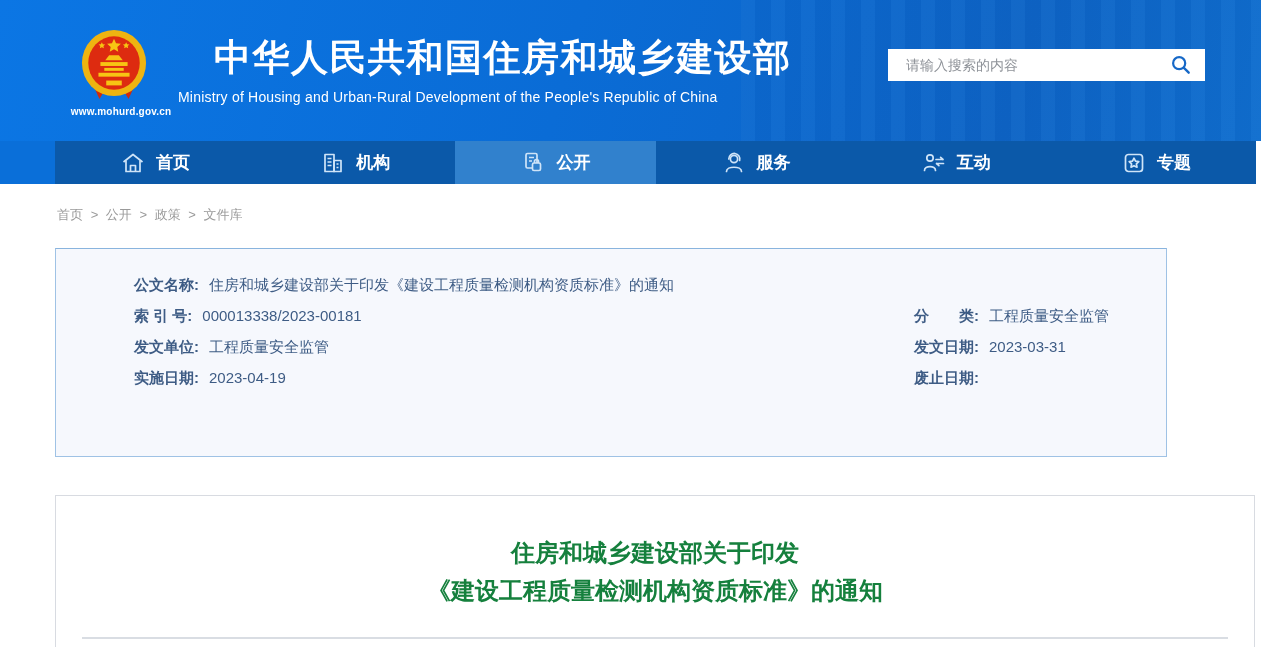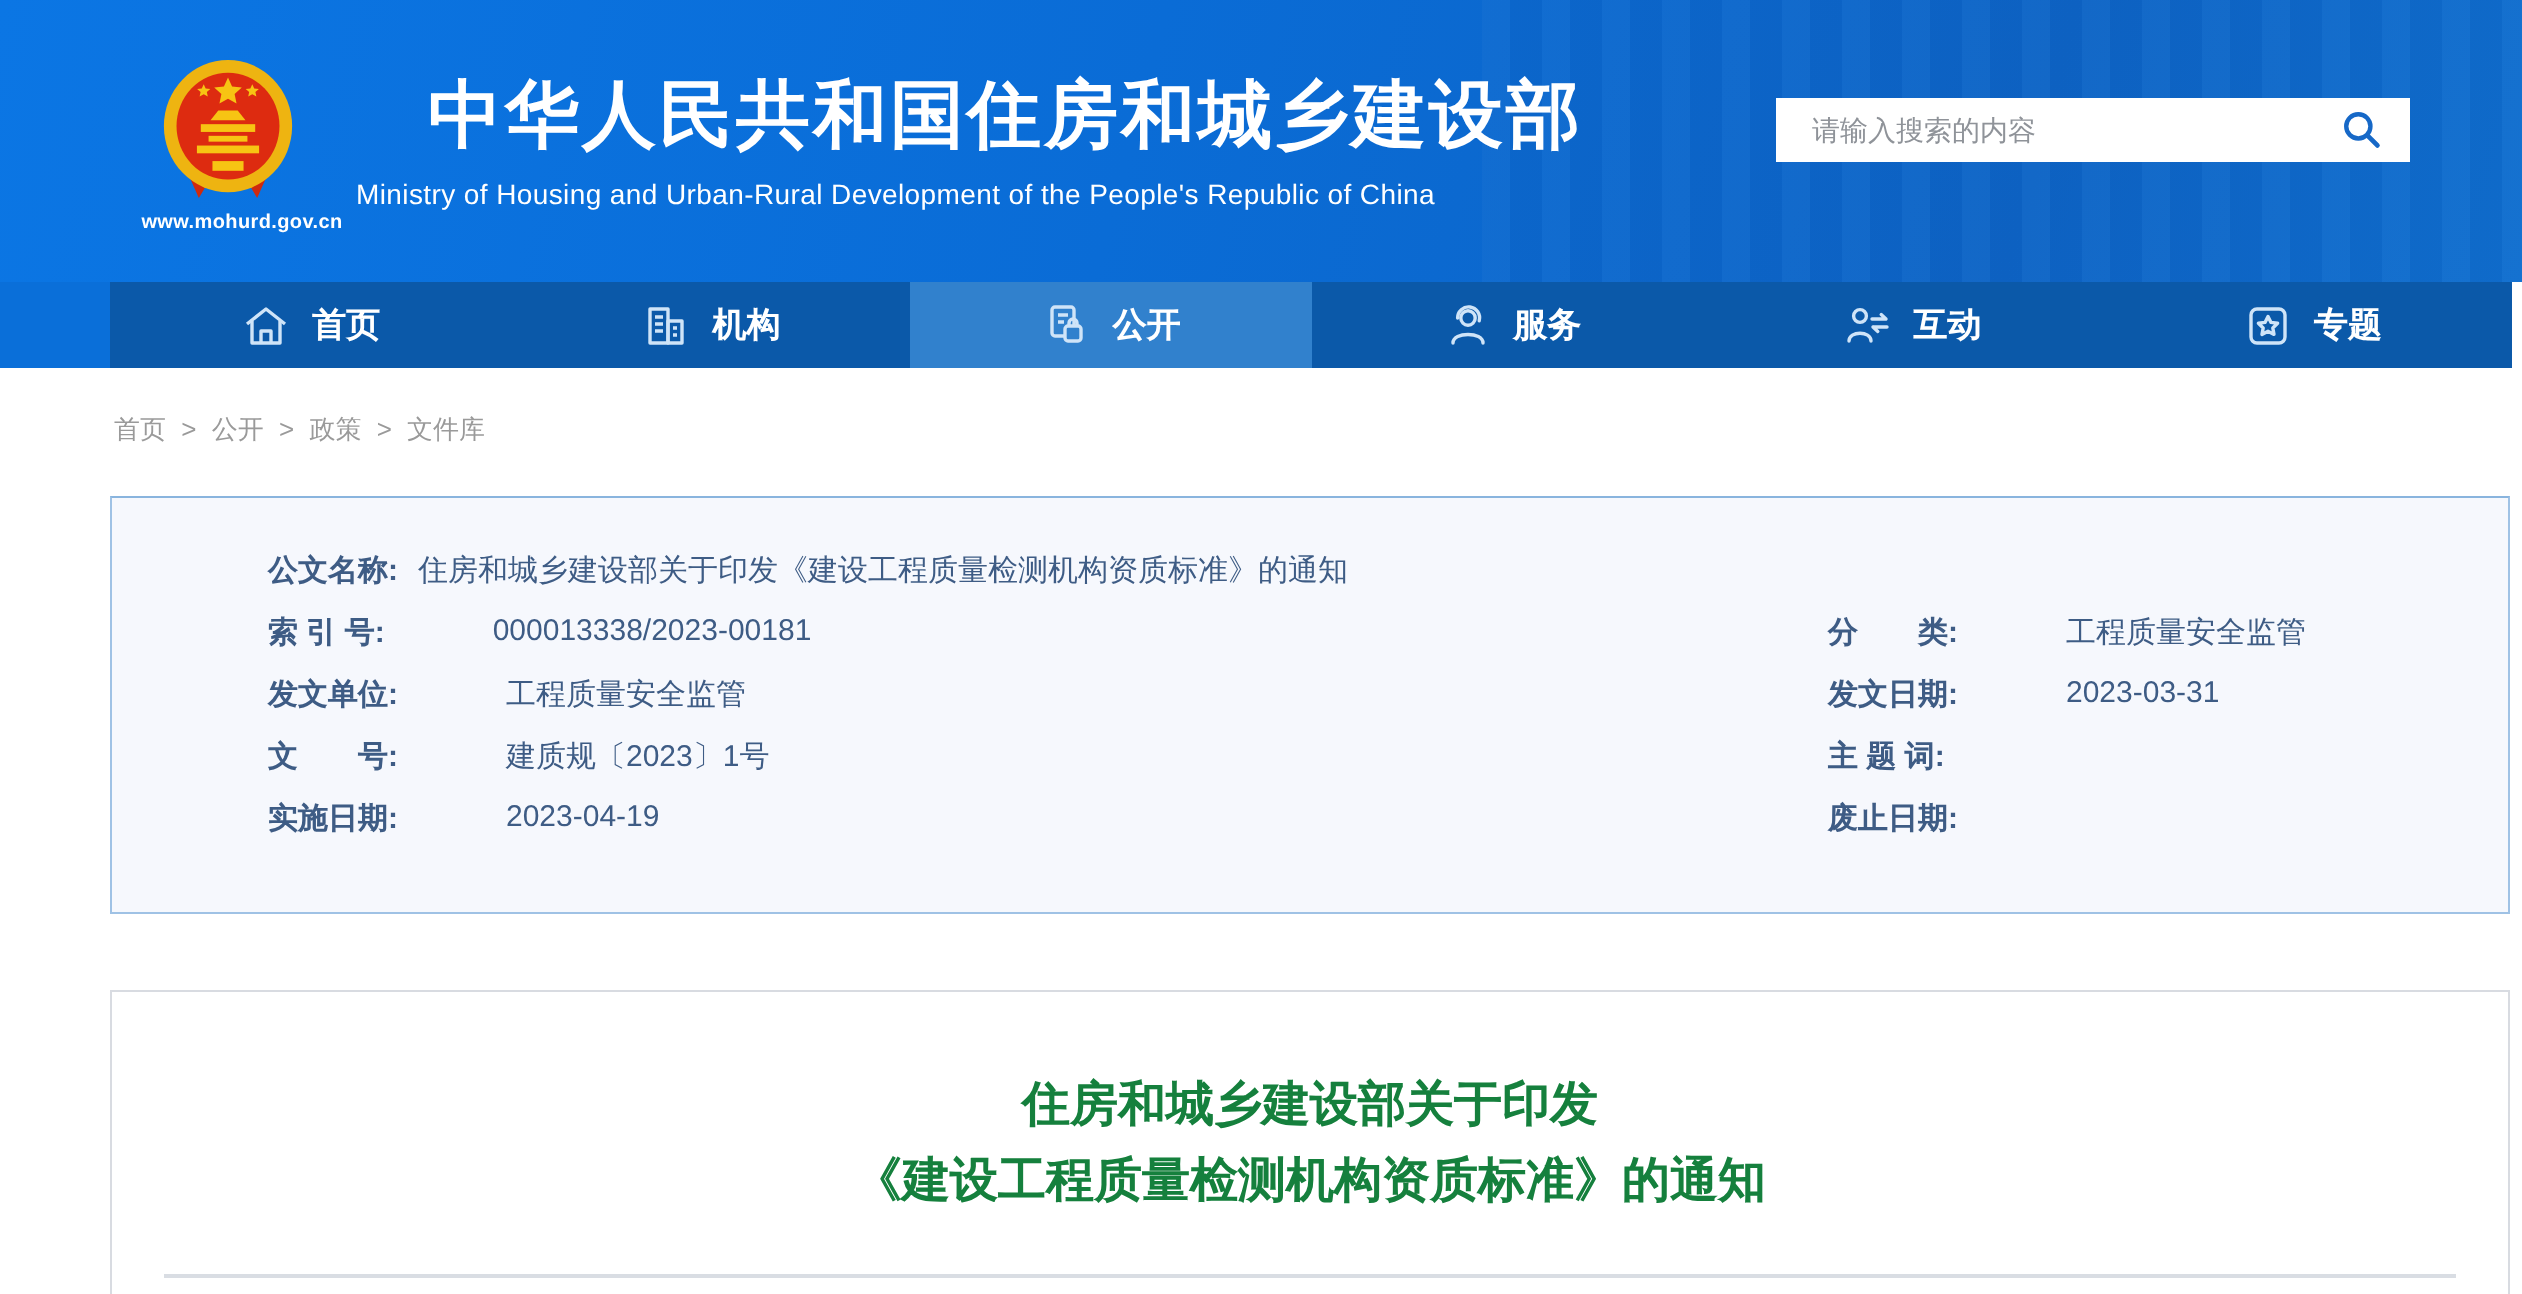--- a/index.html
+++ b/index.html
@@ -39,27 +39,27 @@
          gap:10px; color:#fff; font-size:17px; font-weight:bold; cursor:pointer; }
   .nav-item.active { background:#3181cd; }
   .nav-icon { display:flex; align-items:center; }
 
   
   .breadcrumb { position:absolute; top:206px; left:57px; font-size:13px; color:#9a9a9a; }
   .breadcrumb span { margin-right:4px; }
   .crumb { cursor:pointer; }
 
   
-  .meta-box { position:absolute; top:248px; left:55px; width:1200px; height:209px;
+  .meta-box { position:absolute; top:248px; left:55px; width:1112px; height:209px;
         background:#f6f8fd; border:1px solid #9fc2e5; border-top-color:#89b4de;
         padding:21px 0 0 78px; color:#3e5c85; font-size:15px; }
   .m-row { height:31px; display:flex; align-items:center; }
   .m-left { width:780px; display:flex; }
   .m-right { display:flex; }
-  .m-pair { display:flex;gap:44px; }
+  .m-pair { display:flex; }
   .m-label { font-weight:bold; white-space:pre; }
   .m-value { margin-left:10px; white-space:pre; }
 
   
   .article { position:absolute; top:495px; left:55px; width:1200px; height:310px;
         background:#fff; border:1px solid #d8dbe1; padding-top:38px; }
   .article-title { text-align:center; font-size:24px; font-weight:bold; color:#15803d;
         line-height:38px; }
   .article-divider { margin:27px 26px 0 26px; border:none; border-top:2px solid #d9dde3; }
 
@@ -195,30 +195,20 @@
         <span class="m-label">发文单位:</span>
         <span class="m-value">工程质量安全监管</span>
       </div>
       <div class="m-right m-pair">
         <span class="m-label">发文日期:</span>
         <span class="m-value">2023-03-31</span>
       </div>
     </div>
     <div class="m-row">
       <div class="m-left m-pair">
-        <span class="m-label">文　　号:</span>
-        <span class="m-value">建质规〔2023〕1号</span>
-      </div>
-      <div class="m-right m-pair">
-        <span class="m-label">主 题 词:</span>
-        <span class="m-value"></span>
-      </div>
-    </div>
-    <div class="m-row">
-      <div class="m-left m-pair">
         <span class="m-label">实施日期:</span>
         <span class="m-value">2023-04-19</span>
       </div>
       <div class="m-right m-pair">
         <span class="m-label">废止日期:</span>
         <span class="m-value"></span>
       </div>
     </div>
   </div>
 

